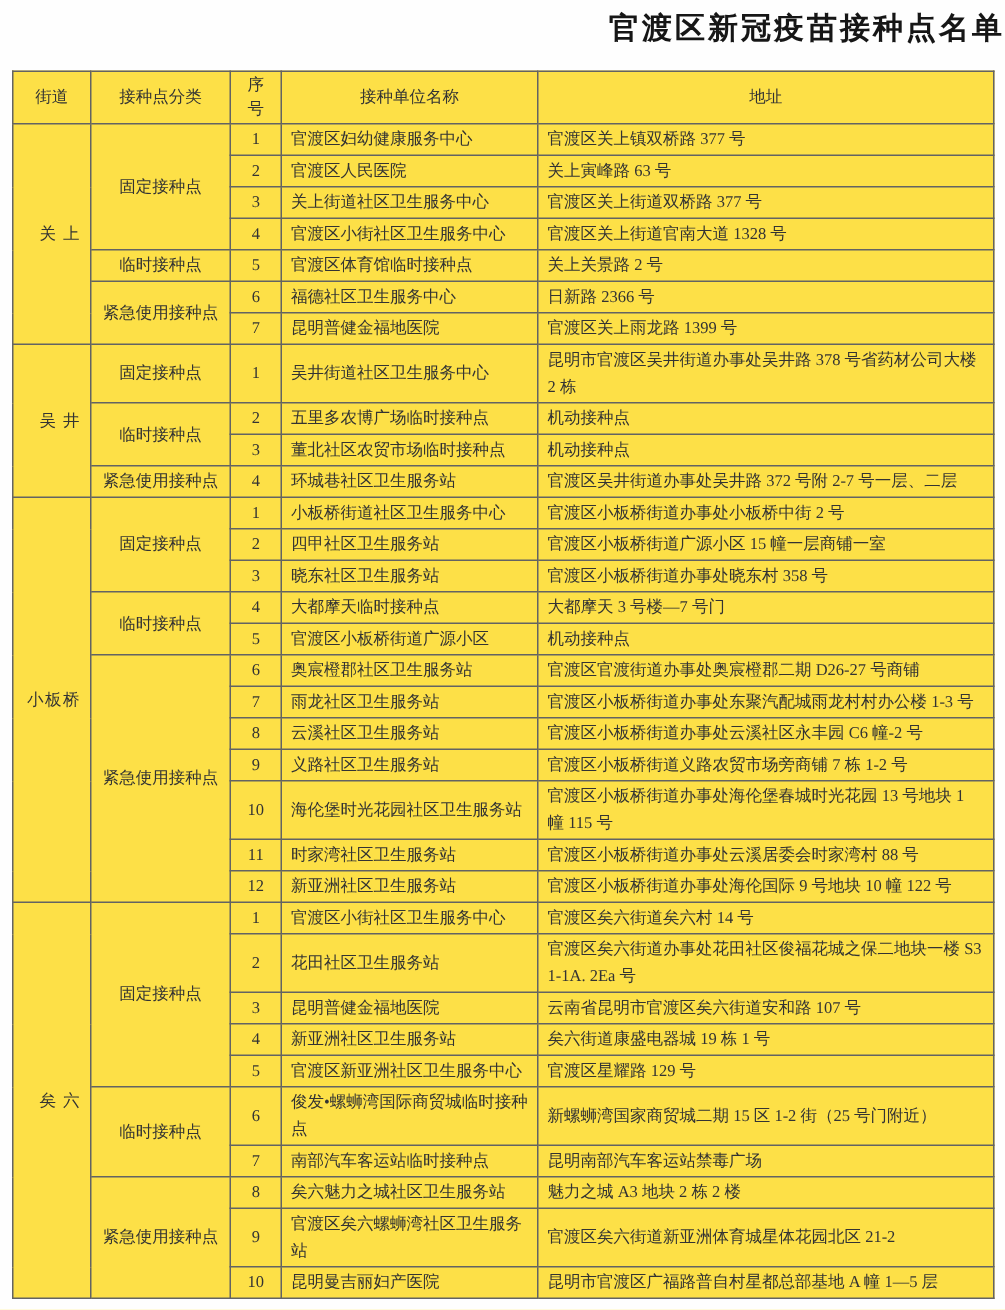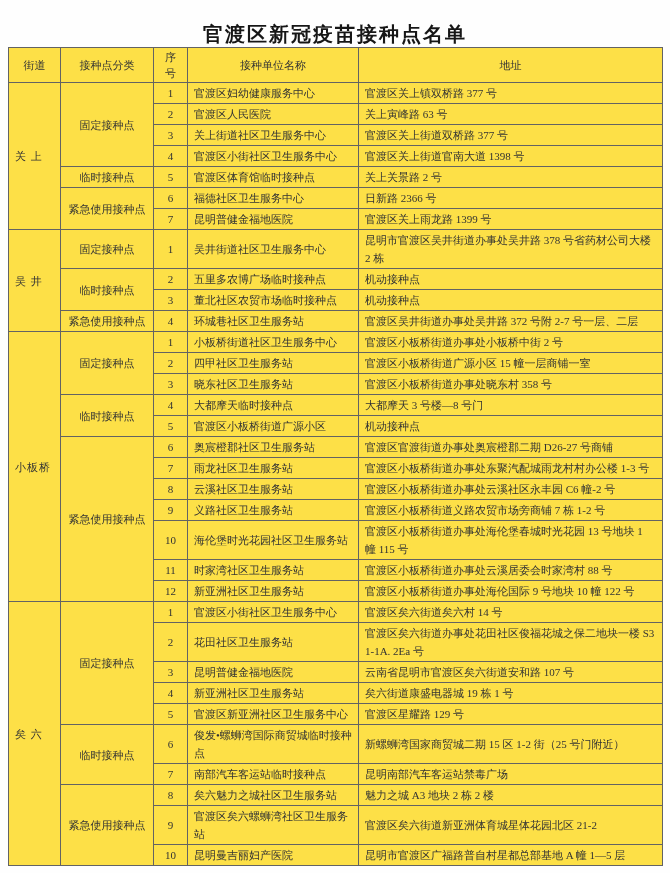--- a/index.html
+++ b/index.html
@@ -5,23 +5,23 @@
   html,body{margin:0;padding:0;background:#ffffff;}
   .page{
     position:relative;
     width:670px;height:873px;
     background:#fefefe;
     font-family:"Liberation Serif","DejaVu Serif",serif;
     color:#2f2f2f;
     overflow:hidden;
   }
   .title{
-    margin:16px;
+    margin:0;
     padding-top:5px;
-    text-align:center;
+    text-align:right;
     font-size:20px;
     font-weight:bold;
     letter-spacing:2px;
     color:#161616;
     font-family:"Liberation Serif","DejaVu Serif",serif;
   }
   table.vax{
     position:absolute;
     left:8px;top:47px;
     width:654px;
@@ -35,21 +35,21 @@
     font-weight:normal;
     line-height:18px;
     padding:1px 6px;
     vertical-align:middle;
     color:#333333;
     word-break:break-all;
   }
   table.vax tr{height:19px;}
   tr.hdr{height:40px;}
   .c{text-align:center;padding:1px 2px;}
-  .st{text-align:left;letter-spacing:1px;}
+  .st{text-align:right;letter-spacing:1px;}
   .blk{display:block;line-height:16px;}
   .nm,.ad{text-align:left;}
 </style>
 </head>
 <body>
 
 <div class="page">
   <h1 class="title">官渡区新冠疫苗接种点名单</h1>
 
   <table class="vax">
@@ -86,21 +86,21 @@
       <td class="ad">关上寅峰路 63 号</td>
     </tr>
     <tr>
       <td class="c">3</td>
       <td class="nm">关上街道社区卫生服务中心</td>
       <td class="ad">官渡区关上街道双桥路 377 号</td>
     </tr>
     <tr>
       <td class="c">4</td>
       <td class="nm">官渡区小街社区卫生服务中心</td>
-      <td class="ad">官渡区关上街道官南大道 1398 号</td>
+      <td class="ad">官渡区关上街道官南大道 1328 号</td>
     </tr>
     <tr>
       <td class="c">临时接种点</td>
       <td class="c">5</td>
       <td class="nm">官渡区体育馆临时接种点</td>
       <td class="ad">关上关景路 2 号</td>
     </tr>
     <tr>
       <td class="c" rowspan="2">紧急使用接种点</td>
       <td class="c">6</td>
@@ -152,21 +152,21 @@
     </tr>
     <tr>
       <td class="c">3</td>
       <td class="nm">晓东社区卫生服务站</td>
       <td class="ad">官渡区小板桥街道办事处晓东村 358 号</td>
     </tr>
     <tr>
       <td class="c" rowspan="2">临时接种点</td>
       <td class="c">4</td>
       <td class="nm">大都摩天临时接种点</td>
-      <td class="ad">大都摩天 3 号楼—8 号门</td>
+      <td class="ad">大都摩天 3 号楼—7 号门</td>
     </tr>
     <tr>
       <td class="c">5</td>
       <td class="nm">官渡区小板桥街道广源小区</td>
       <td class="ad">机动接种点</td>
     </tr>
     <tr>
       <td class="c" rowspan="7">紧急使用接种点</td>
       <td class="c">6</td>
       <td class="nm">奥宸橙郡社区卫生服务站</td>

